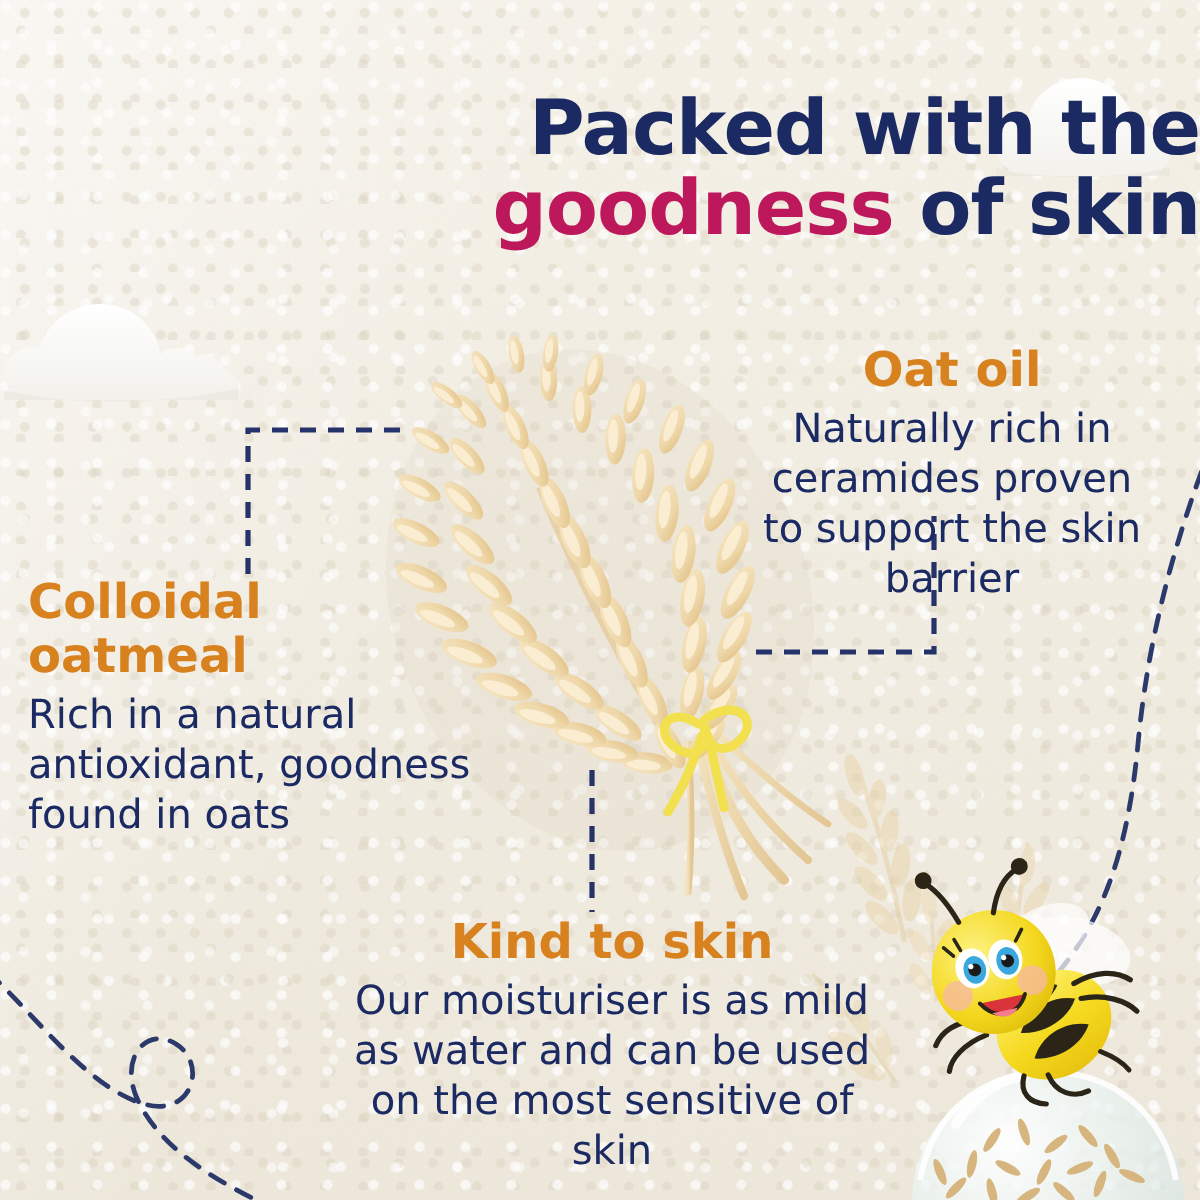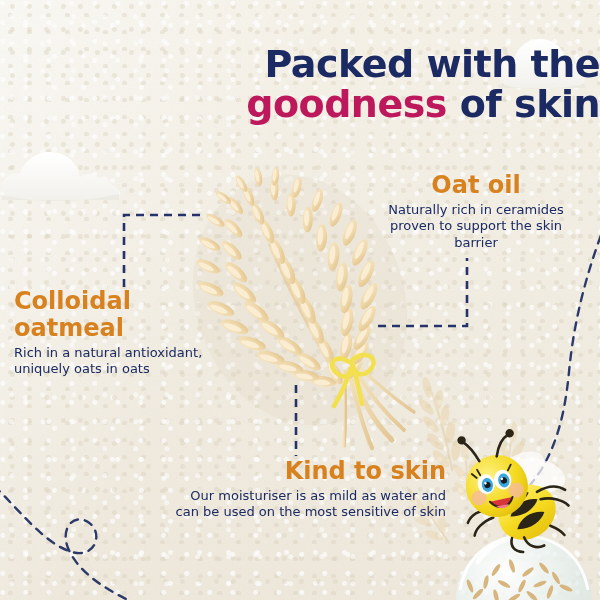--- a/index.html
+++ b/index.html
@@ -76,32 +76,32 @@
     font-weight: 700;
     color: #d8811f;
     font-size: 24px;
     line-height: 1.12;
     margin-bottom: 3px;
   }
   .callout-body {
     font-family: "DejaVu Sans", sans-serif;
     font-weight: 400;
     color: #1b2a63;
-    font-size: 13px;
+    font-size: 20px;
     line-height: 1.26;
   }
 
   #callout-oat-oil {
     left: 376px; top: 172px; width: 200px; text-align: center;
   }
   #callout-colloidal-oatmeal {
     left: 14px; top: 288px; width: 228px; 
   }
   #callout-kind-to-skin {
-    left: 166px; top: 458px; width: 280px; text-align: right;
+    left: 166px; top: 458px; width: 280px; text-align: center;
   }
 </style>
 </head>
 <body>
 
 <div id="stage">
 
   <div id="paper-texture"></div>
 
   <svg class="svg-layer" viewBox="0 0 600 600" xmlns="http://www.w3.org/2000/svg">
@@ -444,21 +444,21 @@
     </div>
   </div>
 
   <div class="callout" id="callout-oat-oil">
     <div class="callout-heading">Oat oil</div>
     <div class="callout-body">Naturally rich in ceramides proven to support the skin barrier</div>
   </div>
 
   <div class="callout" id="callout-colloidal-oatmeal">
     <div class="callout-heading">Colloidal oatmeal</div>
-    <div class="callout-body">Rich in a natural antioxidant, uniquely oats in oats</div>
+    <div class="callout-body">Rich in a natural antioxidant, goodness found in oats</div>
   </div>
 
   <div class="callout" id="callout-kind-to-skin">
     <div class="callout-heading">Kind to skin</div>
     <div class="callout-body">Our moisturiser is as mild as water and can be used on the most sensitive of skin</div>
   </div>
 
 </div>
 
 </body></html>

